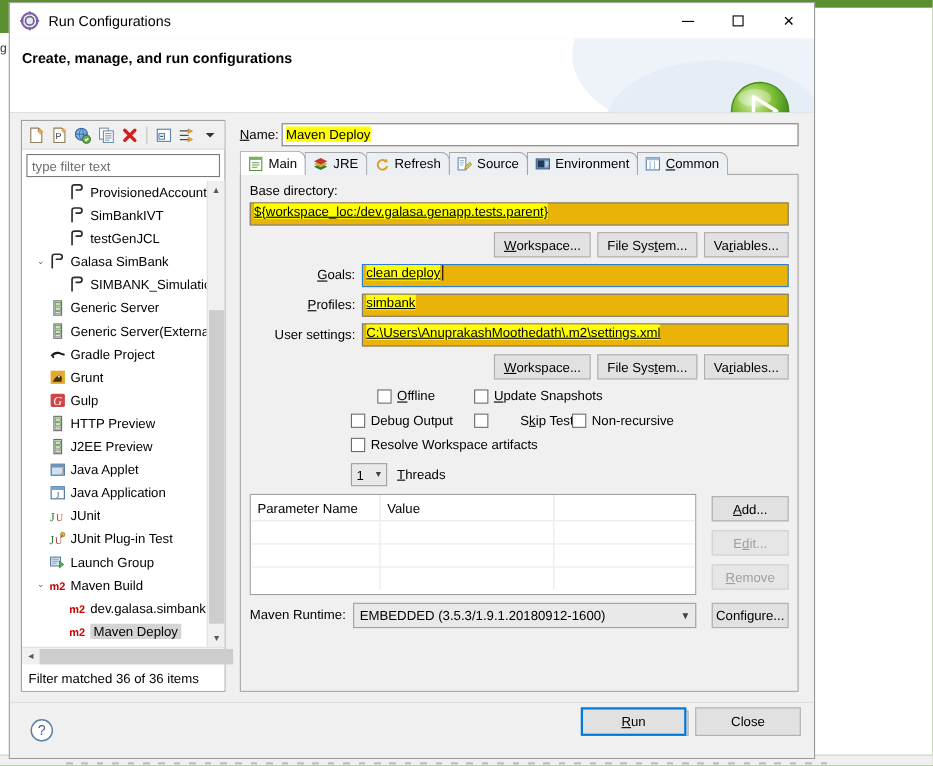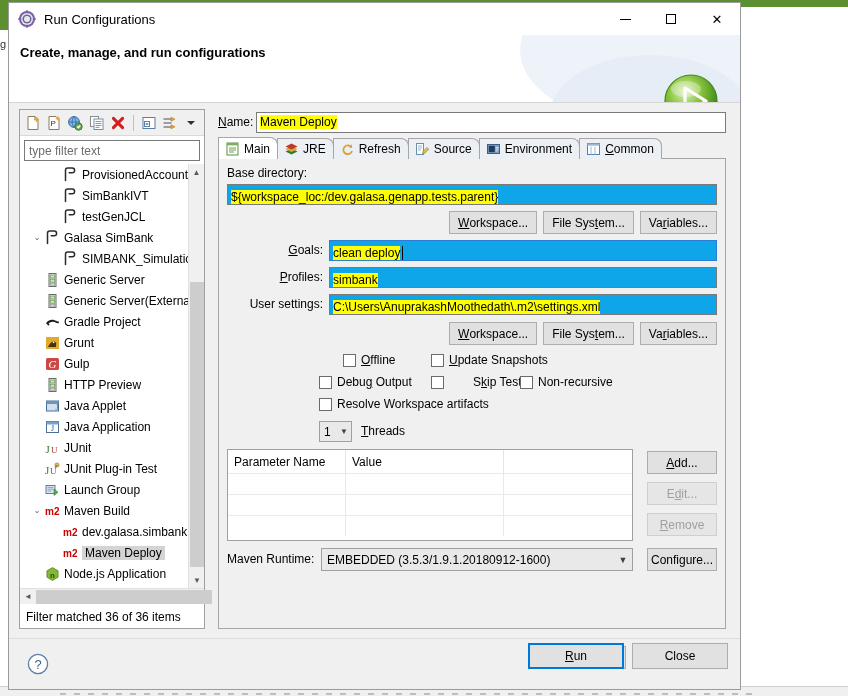--- a/index.html
+++ b/index.html
@@ -121,22 +121,22 @@
          background:#eceff4;
          border-radius:0 8px 0 0; margin-right:-1px; color:#000; }
   .tab.active { background:#fff; height:22px; font-weight:normal; }
   .tab .ticon { width:15px; height:14px; position:relative; flex:0 0 15px; }
   .u { text-decoration: underline; }
 
   .tabpanel { flex:1 1 auto; border:1px solid #a6a6a6; background:#f0f0f0;
               position:relative; margin-top:-1px; }
 
   .lbl { font-size:12px; color:#000; }
-  .field { height:21px; border:1px solid #7a7a7a; background:#0ea5e9; display:flex;
-           align-items:flex-end; padding:0 3px; font-size:12px; }
+  .field { height:21px; border:1px solid #7a7a7a; background:#eab308; display:flex;
+           align-items:flex-start; padding:0 3px; font-size:12px;text-decoration:underline; }
   .field.focus { border:1px solid #2a7fd4; }
 
   .btn { height:23px; min-width:74px; border:1px solid #adadad; background:#e1e1e1;
          font-size:12px; display:inline-flex; align-items:center; justify-content:center;
          color:#000; padding:0 8px; }
   .btn.disabled { color:#a0a0a0; background:#e6e6e6; border-color:#cfcfcf; }
   .btn.default { border:2px solid #0078d7; background:#e1e1e1; }
 
   .cb-row { display:flex; align-items:center; font-size:12px; }
   .cbox { width:13px; height:13px; border:1px solid #6b6b6b; background:#fff;
@@ -415,20 +415,32 @@
                 <span class="arrow"></span>
                 <span class="ico">
                   <svg width="17" height="16" viewBox="0 0 17 16">
                     <rect x="5" y="1.5" width="7" height="13" fill="#f2f2f2" stroke="#6b6b6b"></rect>
                     <rect x="6.2" y="3" width="4.6" height="3" fill="#cfe3bd" stroke="#5b8f4a" stroke-width="0.7"></rect>
                     <rect x="6.2" y="7.2" width="4.6" height="3" fill="#cfe3bd" stroke="#5b8f4a" stroke-width="0.7"></rect>
                     <rect x="6.2" y="11.2" width="4.6" height="2" fill="#e3e3e3" stroke="#8a8a8a" stroke-width="0.7"></rect>
                   </svg>
                 </span>
                 <span class="lbl">HTTP Preview</span>
+              </div>
+              <div class="tree-row" style="padding-left: 10px;">
+                <span class="arrow"></span>
+                <span class="ico">
+                  <svg width="17" height="16" viewBox="0 0 17 16">
+                    <rect x="5" y="1.5" width="7" height="13" fill="#f2f2f2" stroke="#6b6b6b"></rect>
+                    <rect x="6.2" y="3" width="4.6" height="3" fill="#cfe3bd" stroke="#5b8f4a" stroke-width="0.7"></rect>
+                    <rect x="6.2" y="7.2" width="4.6" height="3" fill="#cfe3bd" stroke="#5b8f4a" stroke-width="0.7"></rect>
+                    <rect x="6.2" y="11.2" width="4.6" height="2" fill="#e3e3e3" stroke="#8a8a8a" stroke-width="0.7"></rect>
+                  </svg>
+                </span>
+                <span class="lbl">J2EE Preview</span>
               </div>
               <div class="tree-row" style="padding-left: 10px;">
                 <span class="arrow"></span>
                 <span class="ico">
                   <svg width="17" height="16" viewBox="0 0 17 16">
                     <rect x="2.5" y="3" width="12" height="10" fill="#cfe0f2" stroke="#4a6e96"></rect>
                     <rect x="2.5" y="3" width="12" height="3" fill="#6f93bb"></rect>
                     <text x="11.5" y="12.2" font-size="8" font-family="Liberation Serif" fill="#b35a00">J</text>
                   </svg>
                 </span>

